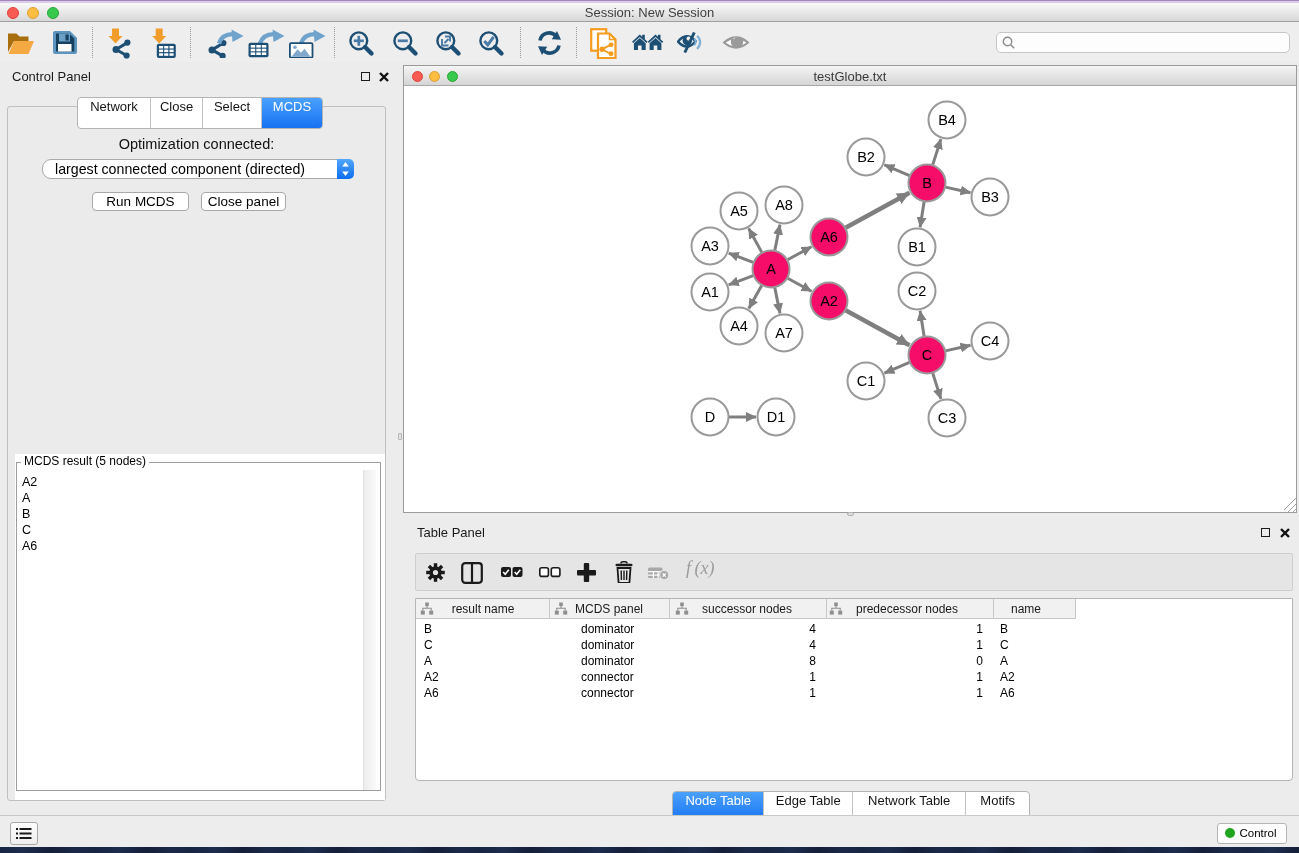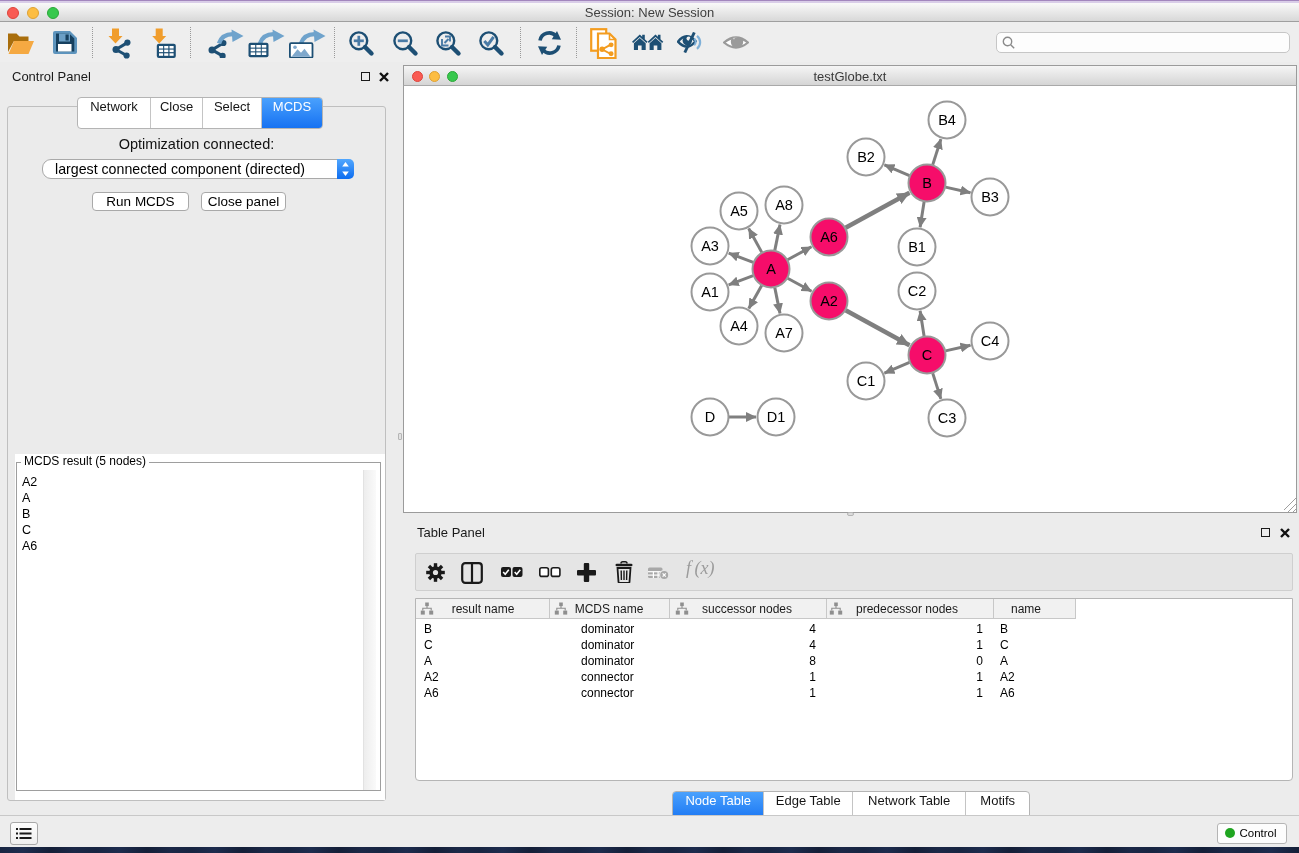--- a/index.html
+++ b/index.html
@@ -431,21 +431,21 @@
 <svg class="abs" style="left:554px;top:602px" width="14" height="14" viewBox="0 0 14 14">
     <g fill="#8f8f8f">
       <rect x="5.2" y="0.5" width="3.6" height="3.6"></rect>
       <rect x="0.8" y="8.6" width="4" height="4"></rect>
       <rect x="9.2" y="8.6" width="4" height="4"></rect>
     </g>
     <g stroke="#8f8f8f" stroke-width="1.1" fill="none">
       <path d="M7,4.1 V6.3 M2.8,8.6 V6.3 H11.2 V8.6"></path>
     </g>
   </svg>
-<div class="htxt" style="left:609px;transform:translateX(-50%)">MCDS name</div>
+<div class="htxt" style="left:609px;transform:translateX(-50%)">MCDS panel</div>
 <svg class="abs" style="left:675px;top:602px" width="14" height="14" viewBox="0 0 14 14">
     <g fill="#8f8f8f">
       <rect x="5.2" y="0.5" width="3.6" height="3.6"></rect>
       <rect x="0.8" y="8.6" width="4" height="4"></rect>
       <rect x="9.2" y="8.6" width="4" height="4"></rect>
     </g>
     <g stroke="#8f8f8f" stroke-width="1.1" fill="none">
       <path d="M7,4.1 V6.3 M2.8,8.6 V6.3 H11.2 V8.6"></path>
     </g>
   </svg>

